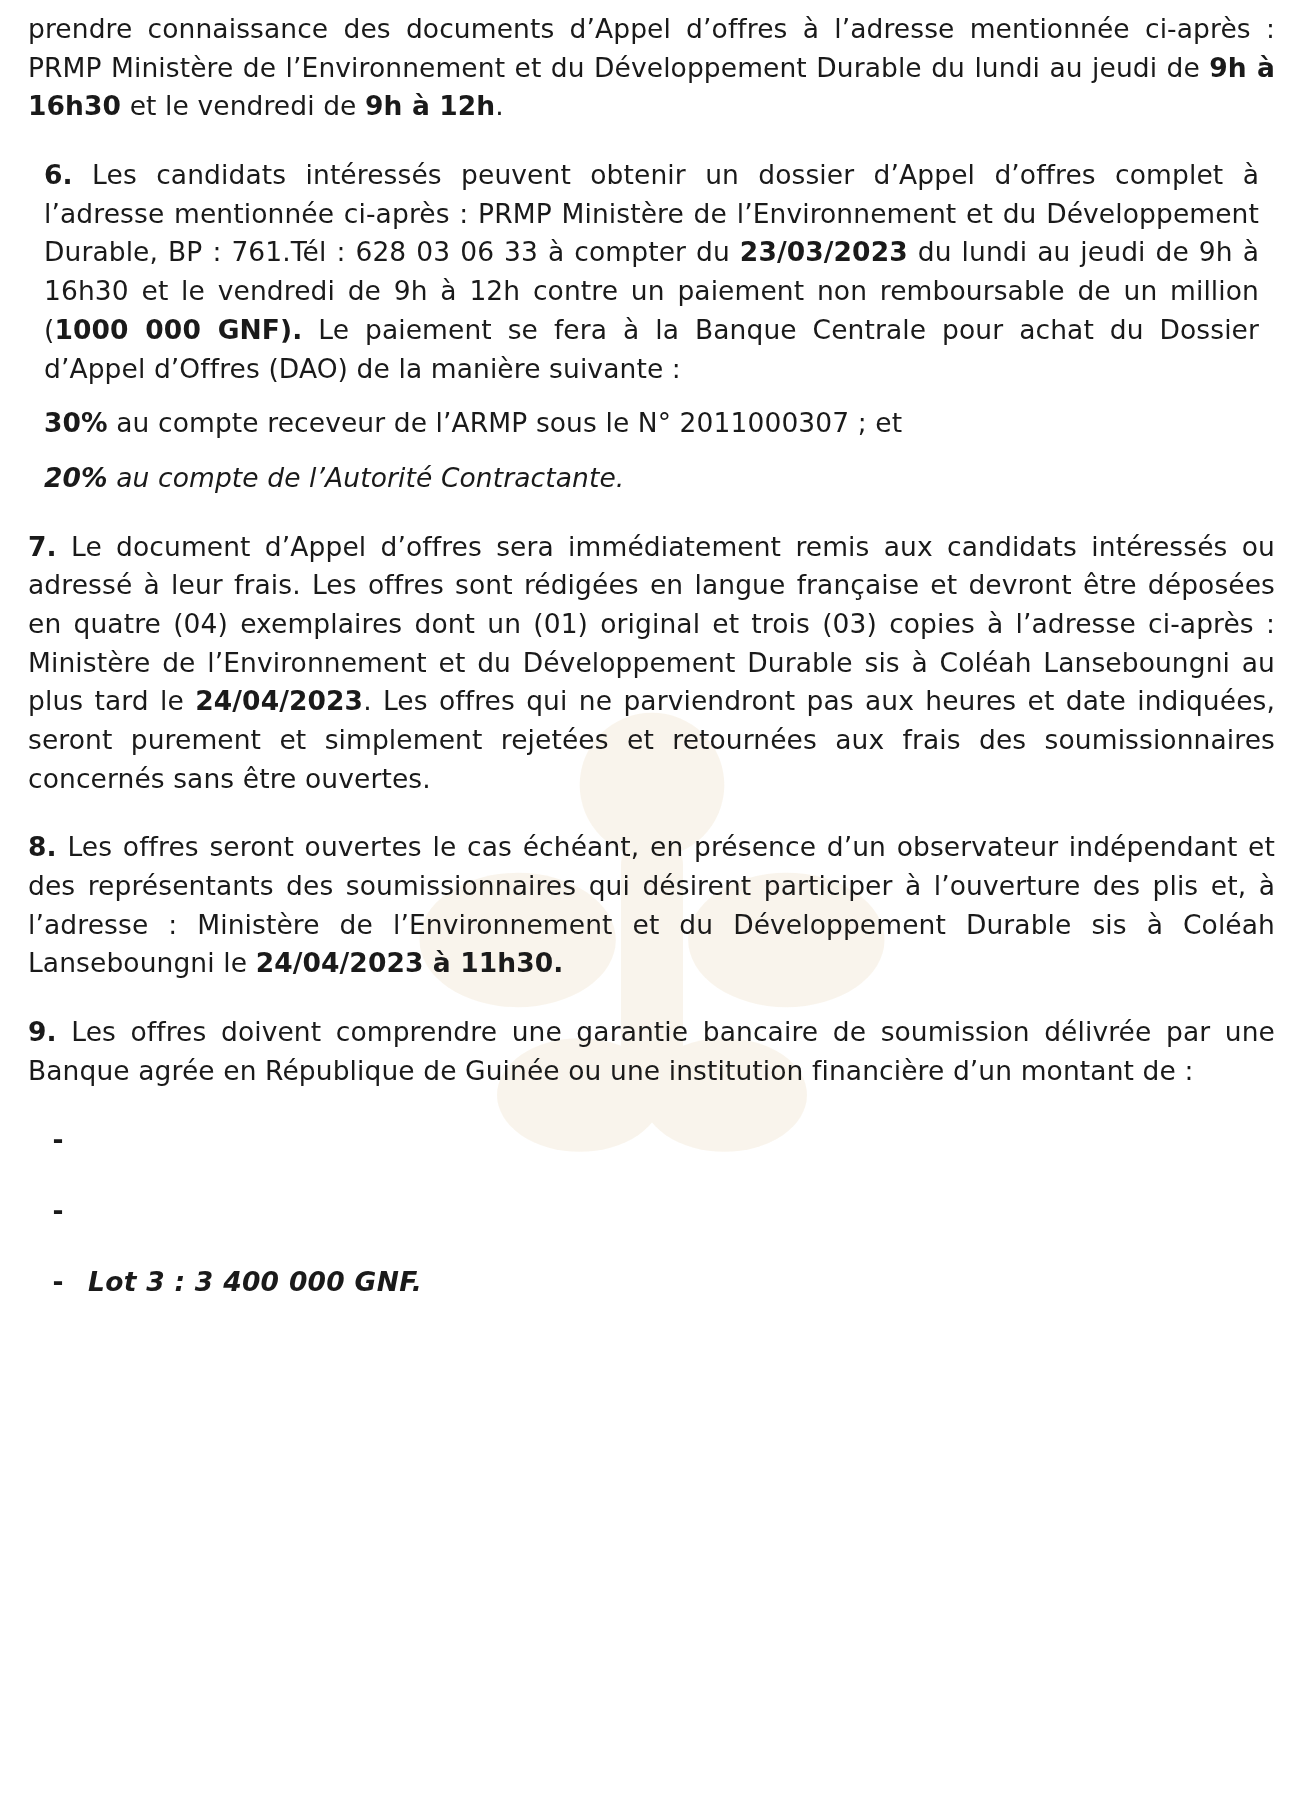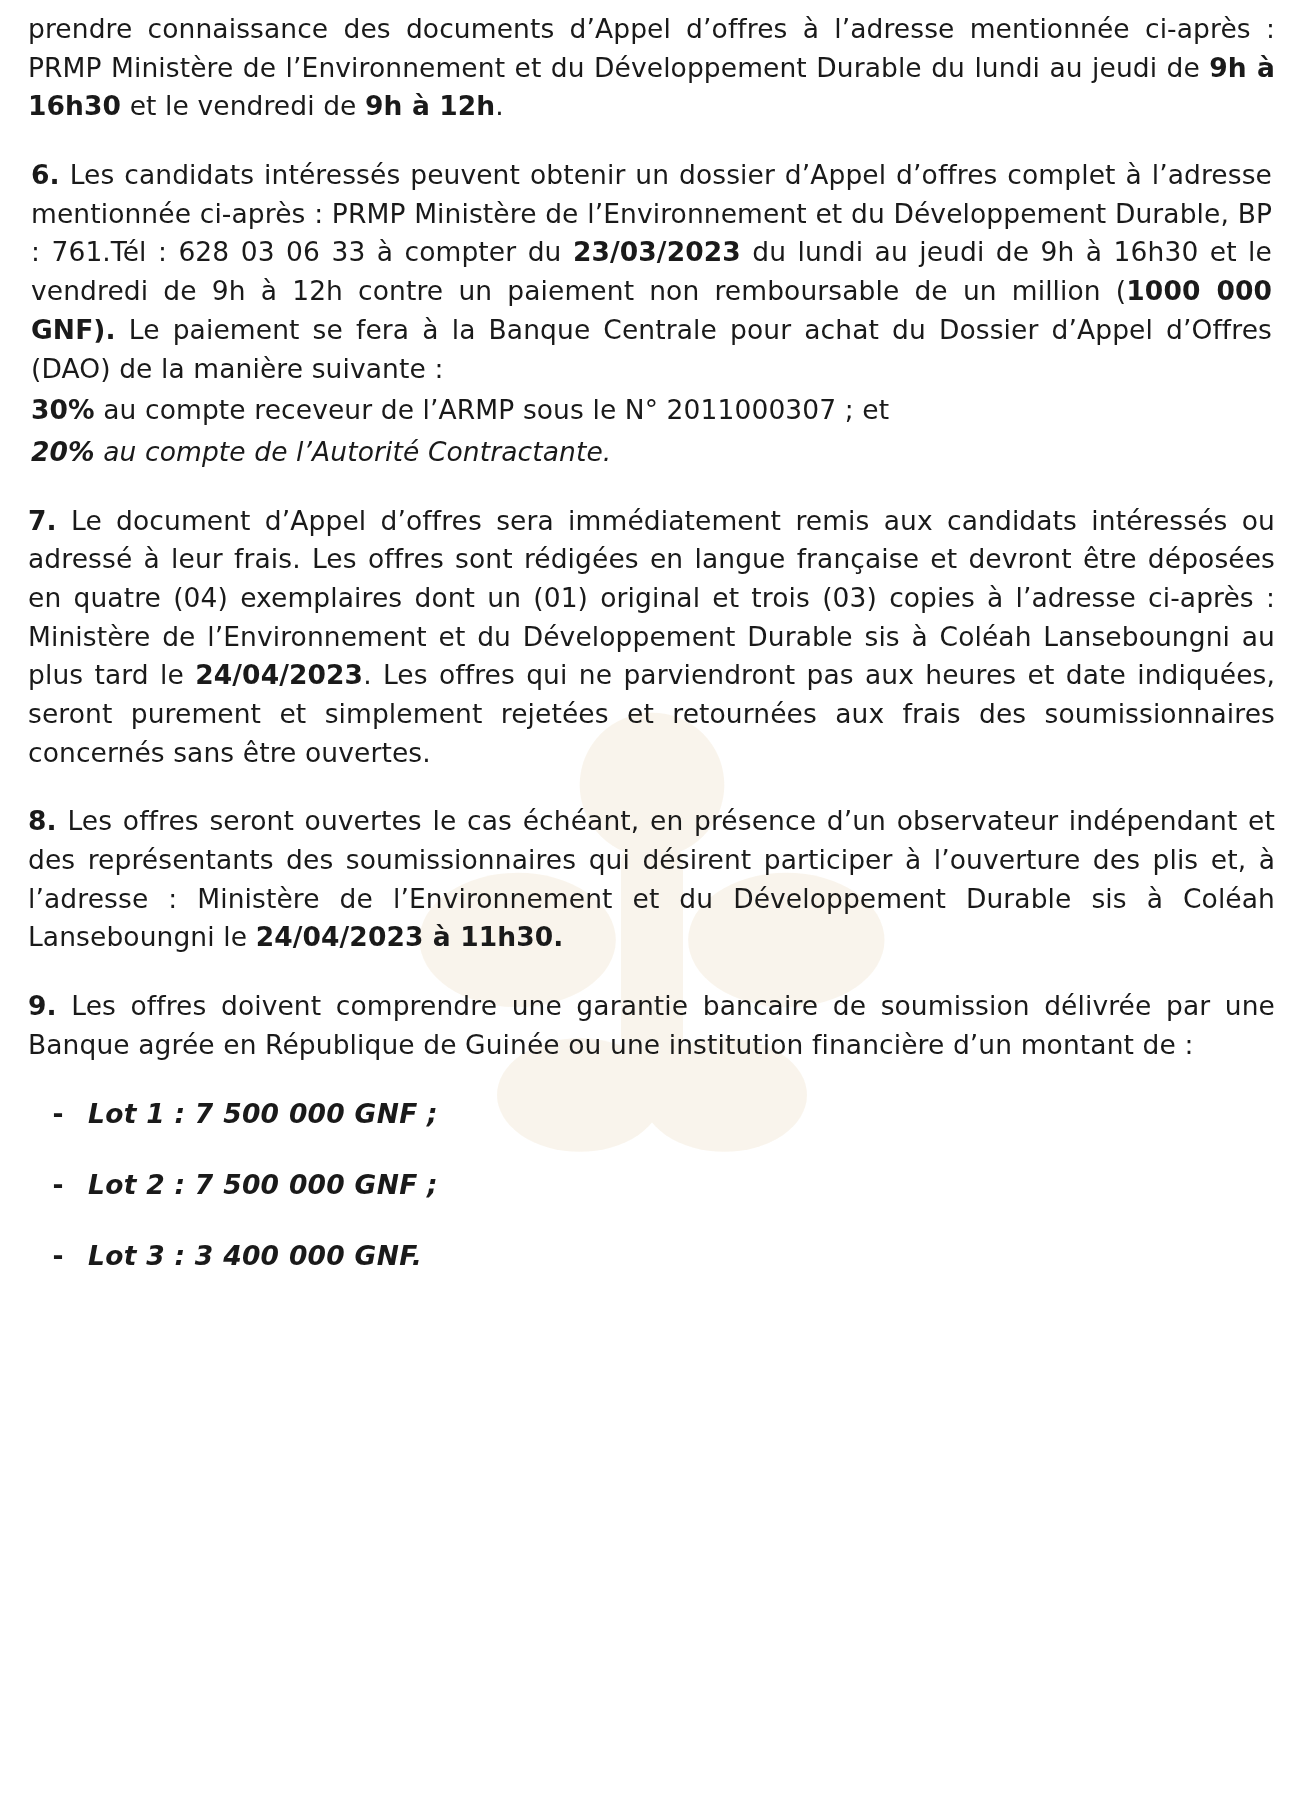--- a/index.html
+++ b/index.html
@@ -39,21 +39,21 @@
   }
   p.para {
     margin: 0 0 30px 0;
     font-size: 26.5px;
     line-height: 1.46;
     text-align: justify;
     text-justify: inter-word;
     letter-spacing: 0.1px;
   }
   p.tight {
-    margin: 3px;
+    margin: 16px;
   }
   p.para:last-child { margin-bottom: 0; font-style: italic; }
   .b { font-weight: bold; }
   ul.lots {
     list-style: none;
     margin: 0 0 26px 0;
     padding: 0;
   }
   ul.lots li {
     display: flex;
@@ -105,25 +105,23 @@
 
     <p class="para"><span class="b">7.</span><span> Le document d’Appel d’offres sera immédiatement remis aux candidats intéressés ou adressé à leur frais. Les offres sont rédigées en langue française et devront être déposées en quatre (04) exemplaires dont un (01) original et trois (03) copies à l’adresse ci-après : Ministère de l’Environnement et du Développement Durable sis à Coléah Lanseboungni  au plus tard le </span><span class="b">24/04/2023</span><span>. Les offres qui ne parviendront pas aux heures et date indiquées, seront purement et simplement rejetées et retournées aux frais des soumissionnaires concernés sans être ouvertes.</span></p>
 
     <p class="para"><span class="b">8.</span><span> Les offres seront ouvertes le cas échéant, en présence d’un observateur indépendant et des représentants des soumissionnaires qui désirent participer à l’ouverture des plis et, à l’adresse : Ministère de l’Environnement et du Développement Durable sis à Coléah Lanseboungni le  </span><span class="b">24/04/2023 à 11h30.</span></p>
 
     <p class="para"><span class="b">9.</span><span> Les offres doivent comprendre une garantie bancaire de soumission délivrée par une Banque agrée en République de Guinée ou une institution financière d’un montant  de :</span></p>
 
     <ul class="lots">
       <li>
         <span class="dash">-</span>
-        <span class="lot-text">Lot 1 : 7 500 000 GNF ;</span>
       </li>
       <li>
         <span class="dash">-</span>
-        <span class="lot-text">Lot 2 : 7 500 000 GNF ;</span>
       </li>
       <li>
         <span class="dash">-</span>
         <span class="lot-text">Lot 3 : 3 400 000 GNF.</span>
       </li>
     </ul>
 
 
   </div>
 </div>

